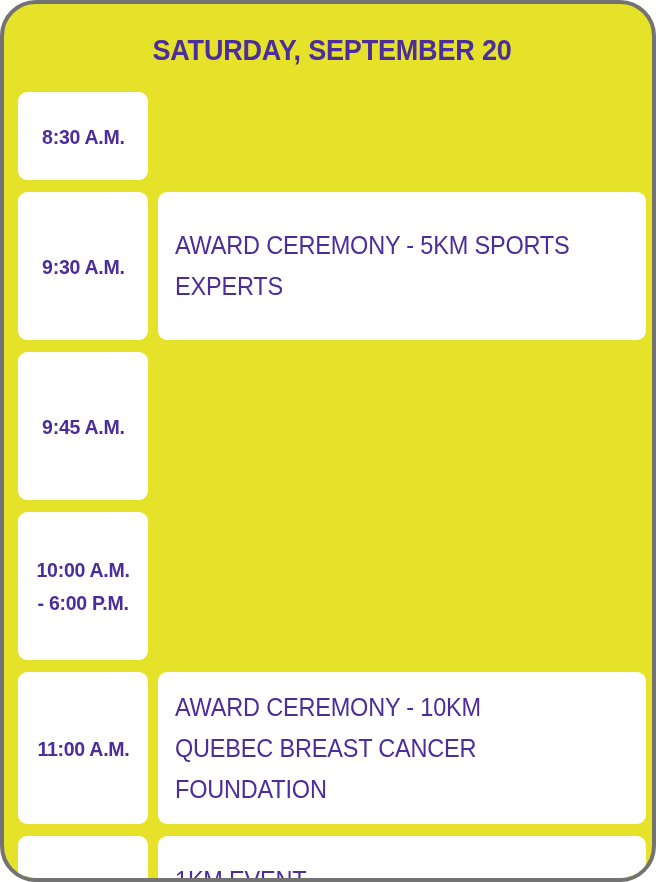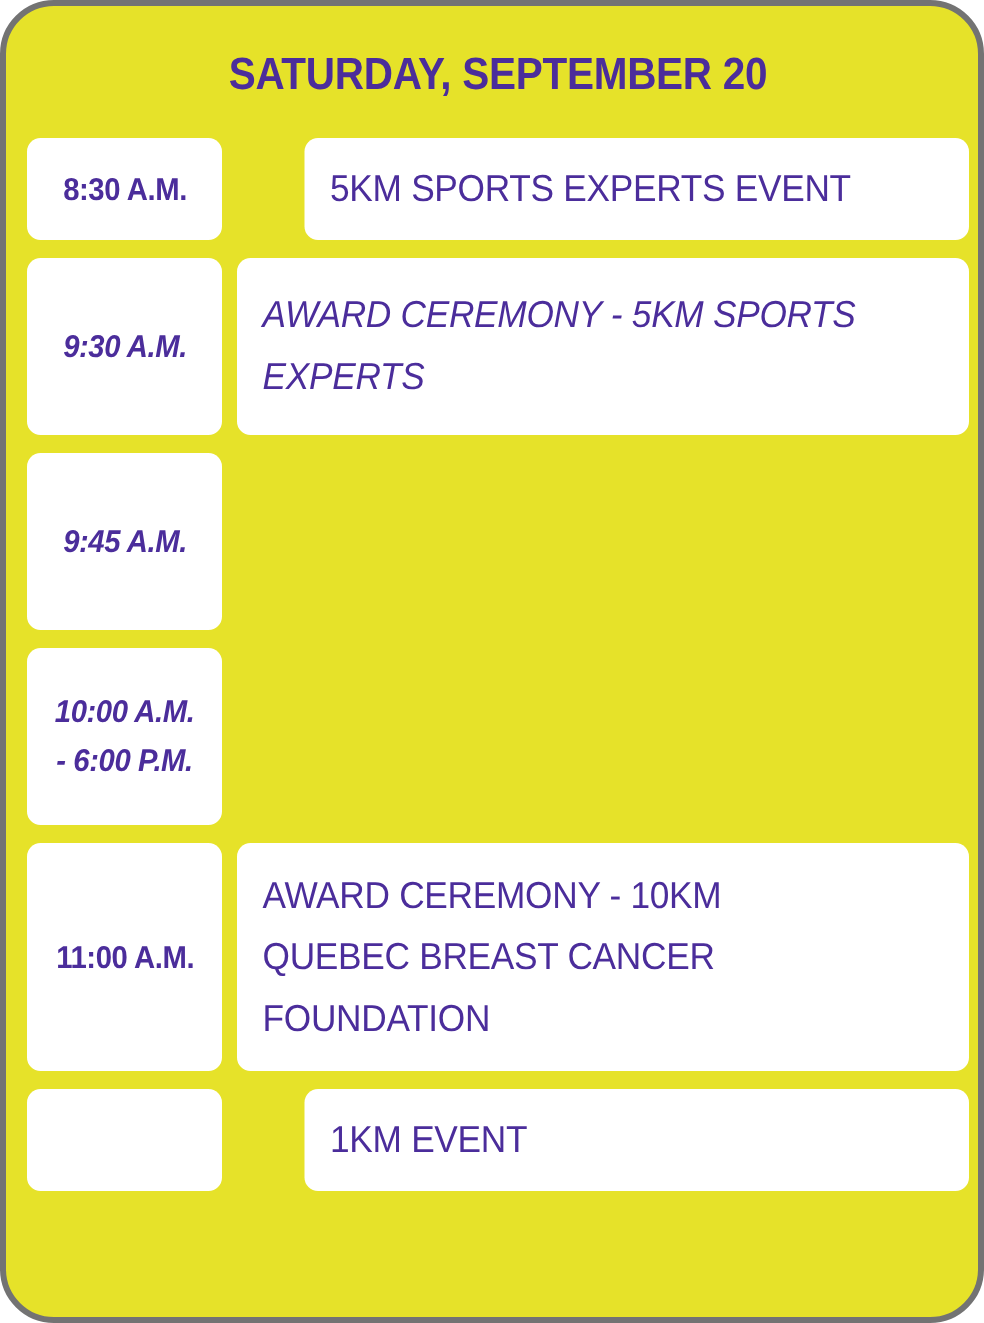--- a/index.html
+++ b/index.html
@@ -98,39 +98,36 @@
     font-size: 25px;
     font-weight: normal;
     line-height: 41px;
     letter-spacing: -0.2px;
     transform: scaleX(0.94);
     transform-origin: left center;
     white-space: pre-line;
   }
 
   
-  .h1 { height: 68px; gap: 45px; }
-  .h2 { height: 118px; font-style: italic; }
+  .h1 { height: 88px; }
+  .h2 { height: 148px; }
   .h3 { height: 152px; }
 </style>
 </head>
 <body>
 
 <div class="schedule-panel">
 
   <div class="panel-title">SATURDAY, SEPTEMBER 20</div>
 
   <div class="rows-wrap">
 
     <div class="schedule-row h1">
       <div class="time-cell">
         <div class="time-text">8:30 A.M.</div>
-      </div>
-      <div class="event-cell">
-        <div class="event-text">5KM SPORTS EXPERTS EVENT</div>
       </div>
     </div>
 
     <div class="schedule-row h2">
       <div class="time-cell">
         <div class="time-text">9:30 A.M.</div>
       </div>
       <div class="event-cell">
         <div class="event-text">AWARD CEREMONY - 5KM SPORTS
 EXPERTS</div>

